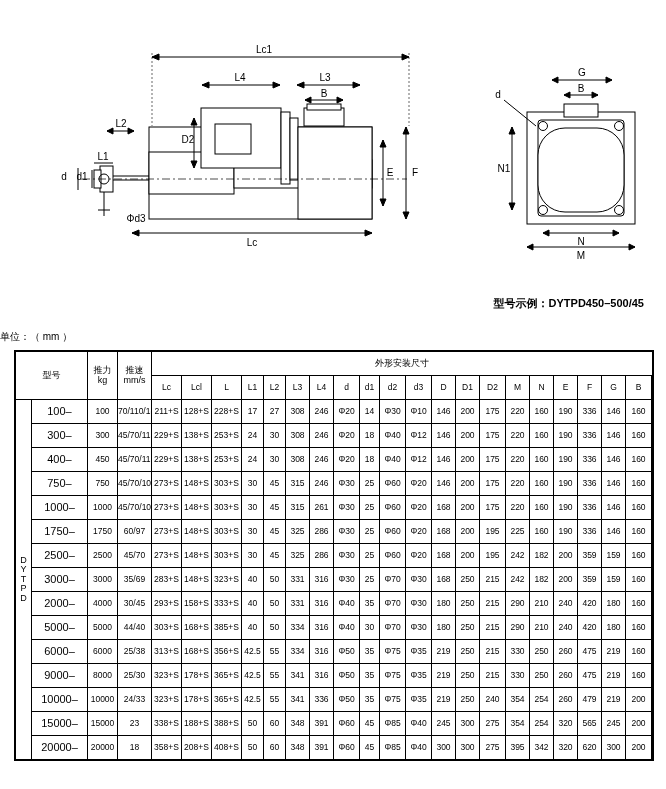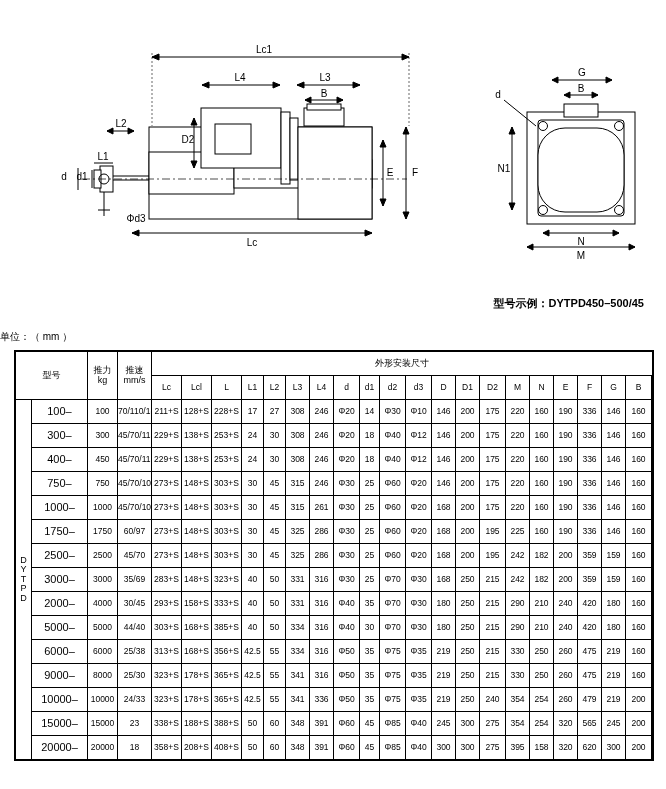--- a/index.html
+++ b/index.html
@@ -649,21 +649,21 @@
           <td>348</td>
           <td>391</td>
           <td>Φ60</td>
           <td>45</td>
           <td>Φ85</td>
           <td>Φ40</td>
           <td>300</td>
           <td>300</td>
           <td>275</td>
           <td>395</td>
-          <td>158</td>
+          <td>342</td>
           <td>320</td>
           <td>620</td>
           <td>300</td>
           <td>200</td>
           <td>520</td>
         </tr>
       </tbody>
   </table>
 </div>
 

